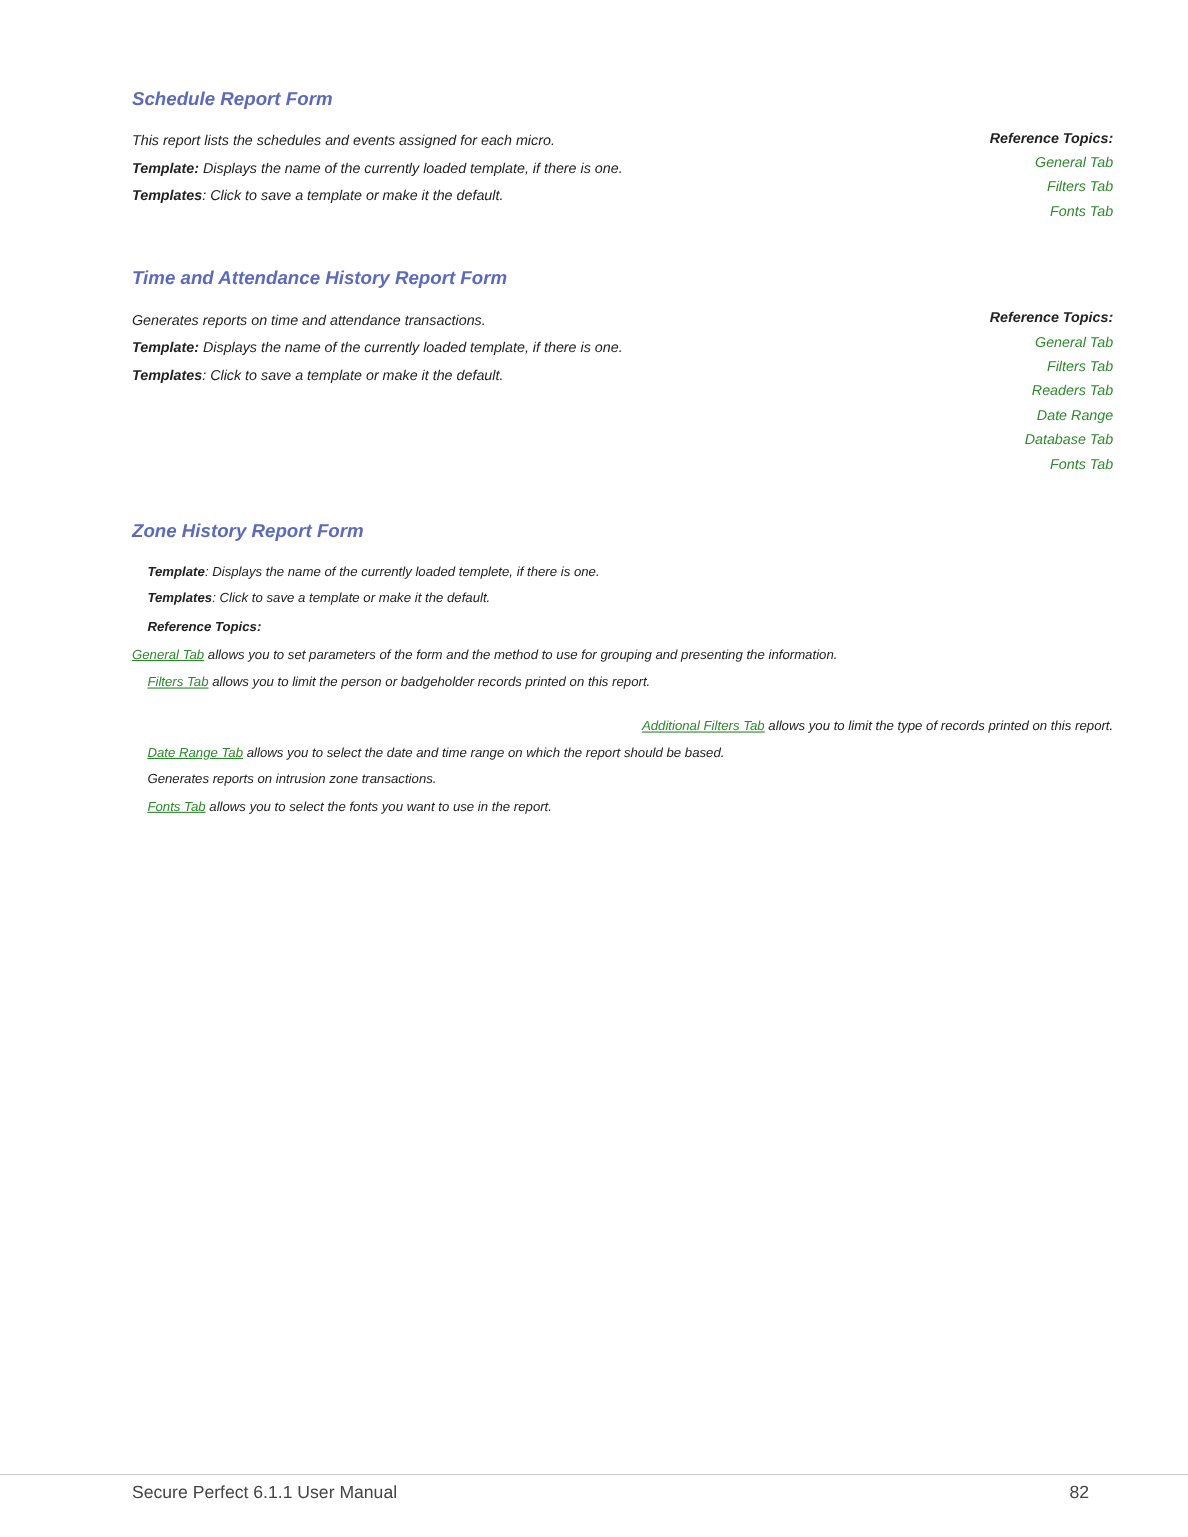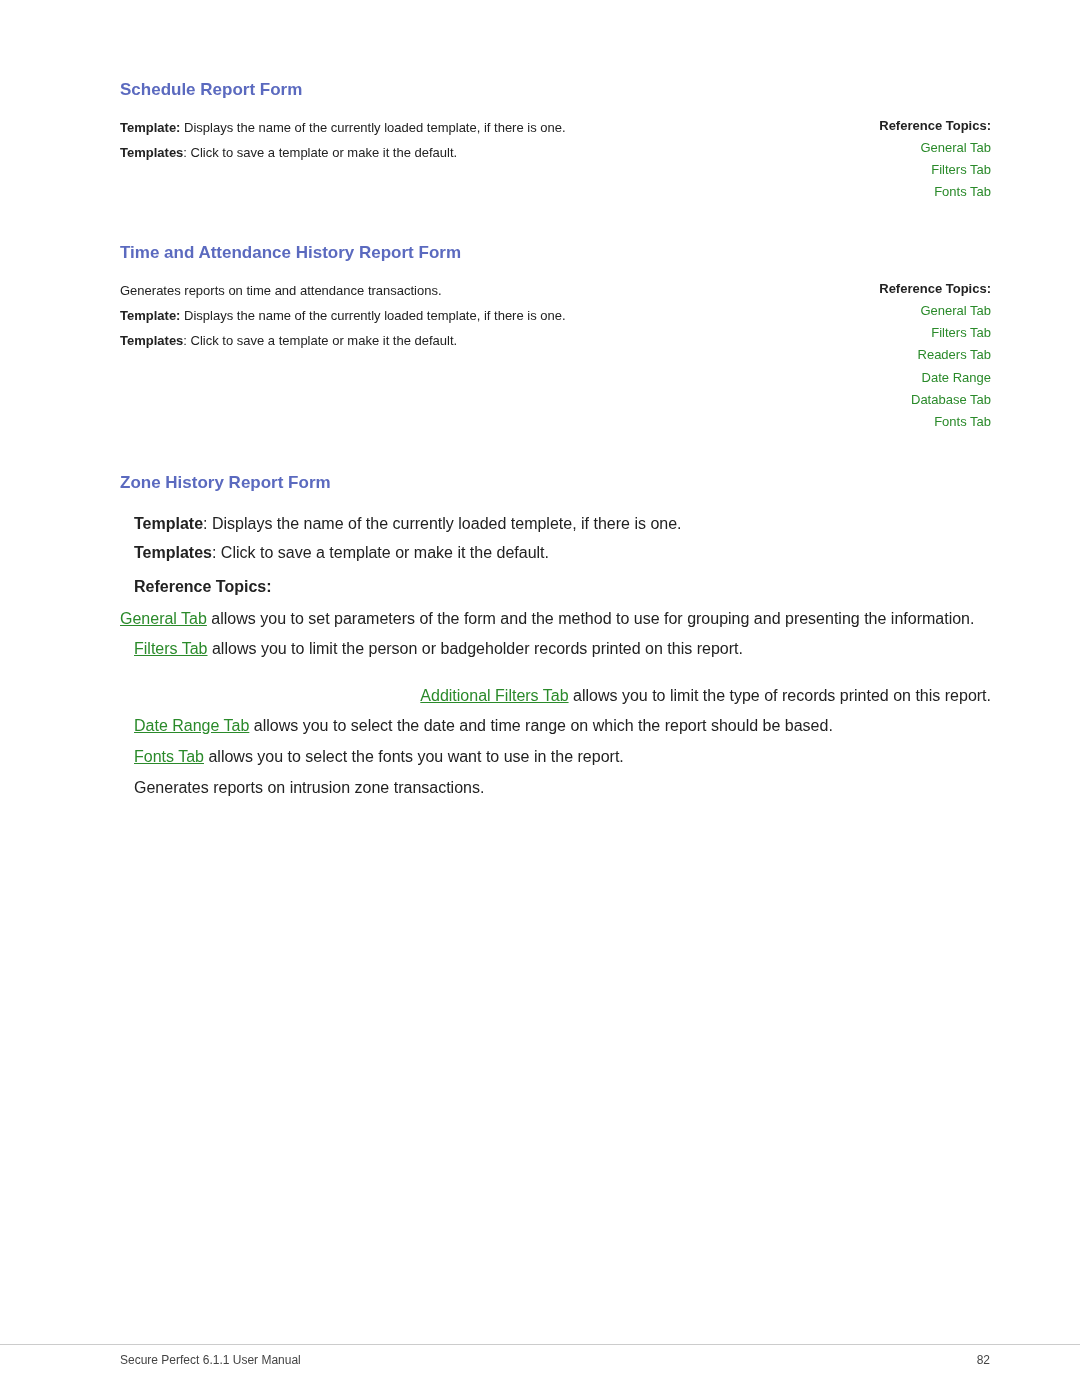--- a/index.html
+++ b/index.html
@@ -12,23 +12,24 @@
       font-family: Arial, sans-serif;
       font-size: 13px;
       color: #222;
       background: #fff;
       width: 1080px;
       min-height: 1397px;
       position: relative;
     }
 
     .page-container {
-      padding: 80px 89px 60px 120px;
+      padding: 80px 68px 60px 120px;
       max-width: 1080px;
       position: relative;
+      font-style: italic;
     }
 
     .section {
       margin-bottom: 30px;
     }
 
     .section-title {
       color: #5b6abf;
       font-size: 17px;
       font-weight: bold;
@@ -75,61 +76,62 @@
     }
 
     .zone-ref-topics {
       font-weight: bold;
       margin-top: 6px;
       margin-bottom: 4px;
     }
 
     .zone-body p {
       margin-bottom: 6px;
-      font-size: 16px;
+      font-size: 12px;
       line-height: 1.6;
     }
 
     .clearfix::after {
       content: '';
       display: table;
       clear: both;
     }
 
     .footer {
       position: absolute;
       bottom: 30px;
       left: 0;
       right: 0;
       border-top: 1px solid #ccc;
       padding-top: 8px;
       display: flex;
       justify-content: space-between;
       padding-left: 120px;
       padding-right: 90px;
-      font-size: 12px;
+      font-size: 16px;
       color: #444;
     }
   </style>
 </head>
 <body>
 
 <div class="page-container">
 
   <div class="section clearfix">
     <h2 class="section-title">Schedule Report Form</h2>
 
     <div class="reference-block">
       <div class="reference-topics-label">Reference Topics:</div>
       <a class="ref-link" href="#">General Tab</a>
       <a class="ref-link" href="#">Filters Tab</a>
       <a class="ref-link" href="#">Fonts Tab</a>
     </div>
 
     <div class="section-body">
+      <p>This report lists the schedules and events assigned for each micro.</p>
       <p><span class="bold">Template:</span> Displays the name of the currently loaded template, if there is one.</p>
       <p><span class="bold">Templates</span>: Click to save a template or make it the default.</p>
     </div>
   </div>
 
   <div class="section clearfix" style="margin-top: 13px;">
     <h2 class="section-title">Time and Attendance History Report Form</h2>
 
     <div class="reference-block">
       <div class="reference-topics-label">Reference Topics:</div>
@@ -174,26 +176,26 @@
       <a class="green-link" href="#">Additional Filters Tab</a>
       <span> allows you to limit the type of records printed on this report.</span>
     </p>
 
     <p style="margin-left: 14px; margin-bottom: 5px;">
       <a class="green-link" href="#">Date Range Tab</a>
       <span> allows you to select the date and time range on which the report should be based.</span>
     </p>
 
 
+    <p style="margin-left: 14px; margin-top: 2px;">Generates reports on intrusion zone transactions.</p>
+
     <p style="margin-left: 14px; margin-bottom: 5px;">
       <a class="green-link" href="#">Fonts Tab</a>
       <span> allows you to select the fonts you want to use in the report.</span>
     </p>
-
-    <p style="margin-left: 14px; margin-top: 2px;">Generates reports on intrusion zone transactions.</p>
   </div>
 
 </div>
 
 <div class="footer">
   <span>Secure Perfect 6.1.1 User Manual</span>
   <span>82</span>
 </div>
 
 </body></html>

